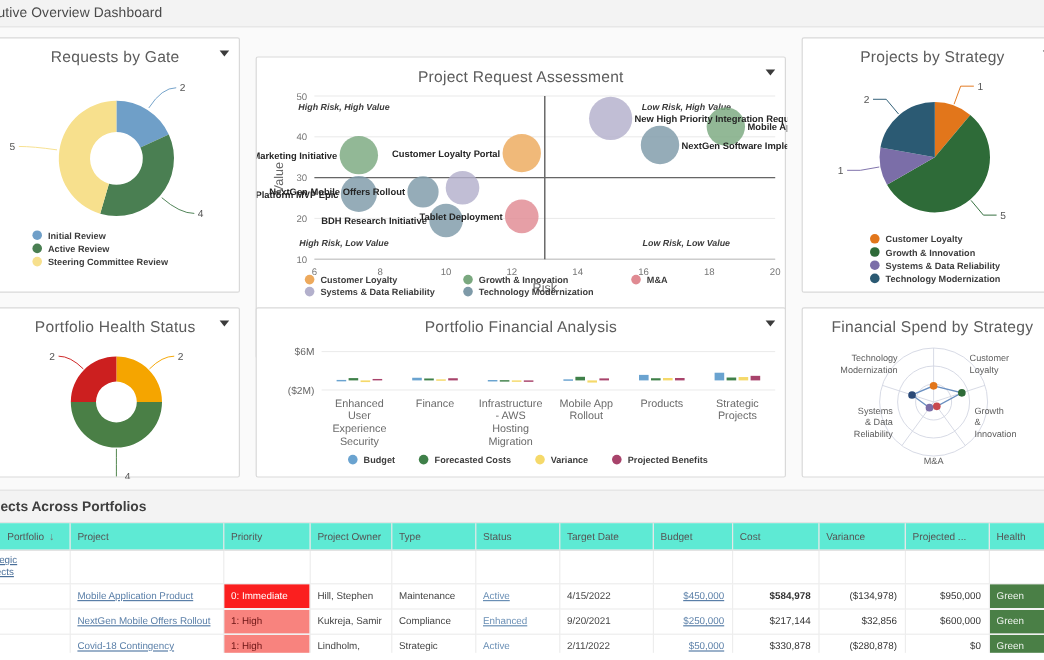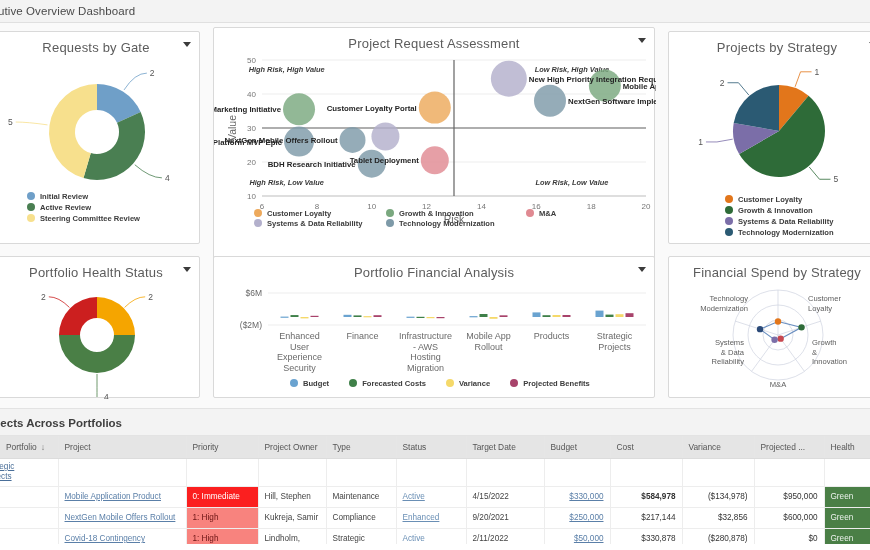--- a/index.html
+++ b/index.html
@@ -36,21 +36,21 @@
   }
   .caret {
     position: absolute; right: 8px; top: 10px;
     width: 0; height: 0; cursor: pointer;
     border-left: 4px solid transparent; border-right: 4px solid transparent;
     border-top: 5px solid #3b3b3b;
   }
 
   
   #p-requests   { left: -8px;  top: 8px;  width: 208px; height: 213px; }
-  #p-assess     { left: 213px; top: 4px;  width: 442px; height: 252px; text-decoration: underline; }
+  #p-assess     { left: 213px; top: 24px;  width: 442px; height: 252px; text-decoration: underline; }
   #p-strategy   { left: 668px; top: 8px;  width: 218px; height: 213px; }
   #p-health     { left: -8px;  top: 233px; width: 208px; height: 142px; }
   #p-financial  { left: 213px; top: 233px; width: 442px; height: 142px; }
   #p-spend      { left: 668px; top: 233px; width: 218px; height: 142px; }
 
   .chart-svg { position: absolute; left: 0; top: 0; }
 
   .legend { position: absolute; font-size: 7.6px; font-weight: bold; color: #3c3c3c; }
   .legend-row { display: flex; align-items: flex-start; margin-bottom: 2px; }
   .legend-dot { width: 8px; height: 8px; border-radius: 50%; margin-right: 5px; flex: none; }
@@ -71,21 +71,21 @@
   }
   table.grid-tbl {
     position: absolute; left: 0; top: 28px; width: 870px;
     border-collapse: collapse; table-layout: fixed;
     font-size: 8.2px; color: #444;
   }
   table.grid-tbl th {
     height: 22px; font-weight: normal; text-align: left;
     color: #555; font-size: 8.4px;
     border-right: 1px solid #e6e6e6; border-bottom: 1px solid #dcdcdc;
-    padding: 0 6px; background: #e5e5e5; vertical-align: middle;
+    padding: 0 6px; background: #5eead4; vertical-align: middle;
   }
   table.grid-tbl td {
     height: 21px; padding: 0 6px; vertical-align: middle;
     border-right: 1px solid #ededed; border-bottom: 1px solid #ededed;
     overflow: hidden; white-space: nowrap;
   }
   tr.group-row td { height: 28px; border-right: 1px solid #ededed; }
   .num { text-align: right; }
   .link { color: #5a7fa8; text-decoration: underline; cursor: pointer; }
   .link-plain { color: #6a8fb5; text-decoration: underline; cursor: pointer; }
@@ -418,21 +418,21 @@
             <td></td>
           </tr>
           <tr>
             <td></td>
             <td><a class="link">Mobile Application Product</a></td>
             <td class="prio" style="background: rgb(251, 31, 31); color: rgb(255, 255, 255);">0: Immediate</td>
             <td>Hill, Stephen</td>
             <td>Maintenance</td>
             <td><a class="link-plain">Active</a></td>
             <td>4/15/2022</td>
-            <td class="num"><a class="link">$330,000</a></td>
+            <td class="num"><a class="link">$450,000</a></td>
             <td class="num" style="color: rgb(51, 51, 51); font-weight: bold;">$584,978</td>
             <td class="num" style="color: rgb(51, 51, 51); text-align: right;">($134,978)</td>
             <td class="num" style="color: rgb(51, 51, 51);">$950,000</td>
             <td class="health" style="background: rgb(74, 127, 70);">Green</td>
           </tr>
           <tr>
             <td></td>
             <td><a class="link">NextGen Mobile Offers Rollout</a></td>
             <td class="prio" style="background: rgb(248, 131, 126); color: rgb(107, 20, 20);">1: High</td>
             <td>Kukreja, Samir</td>

